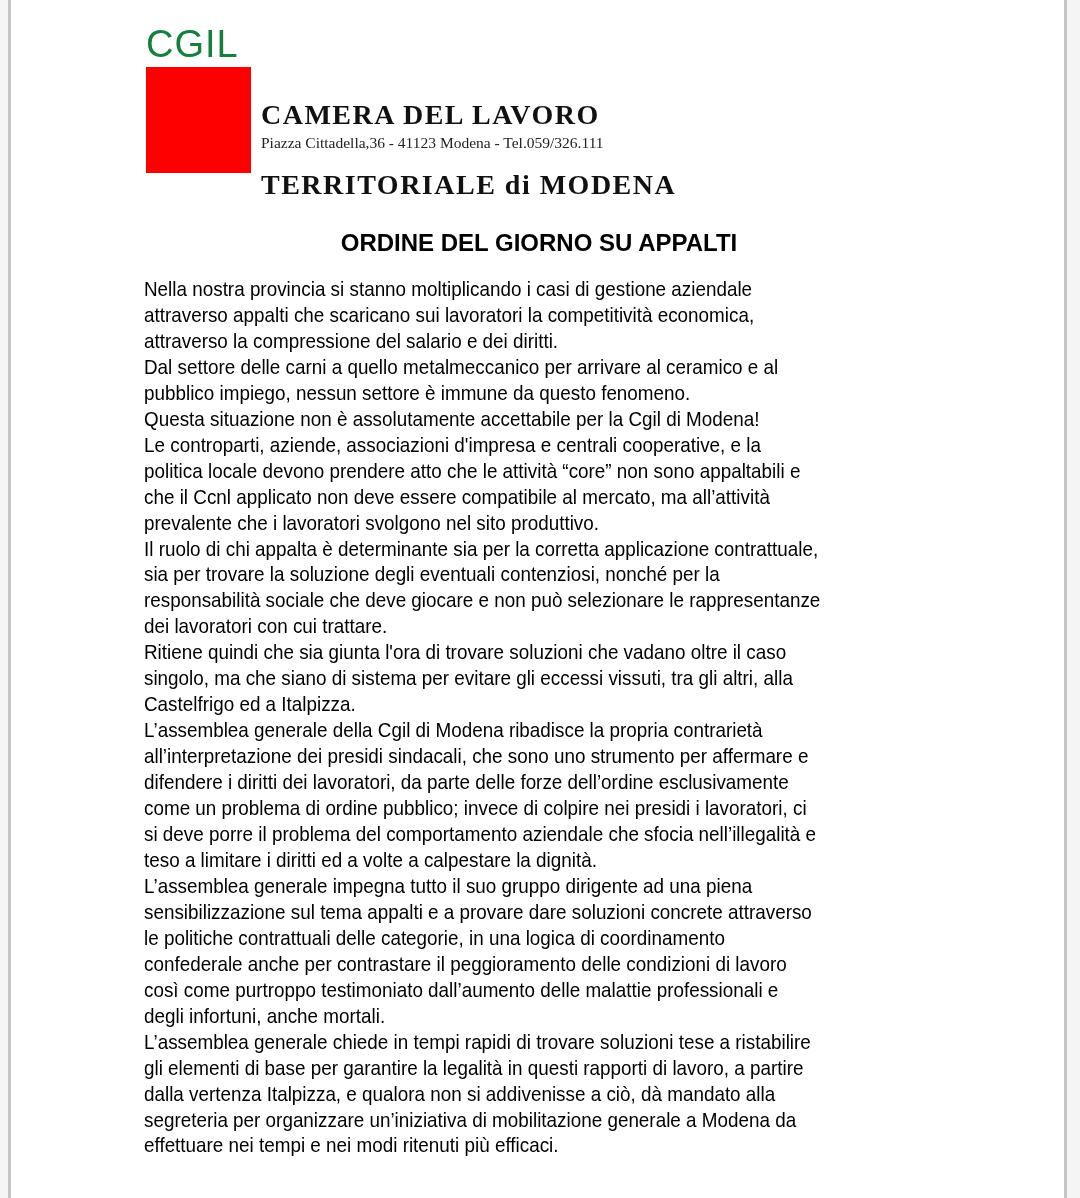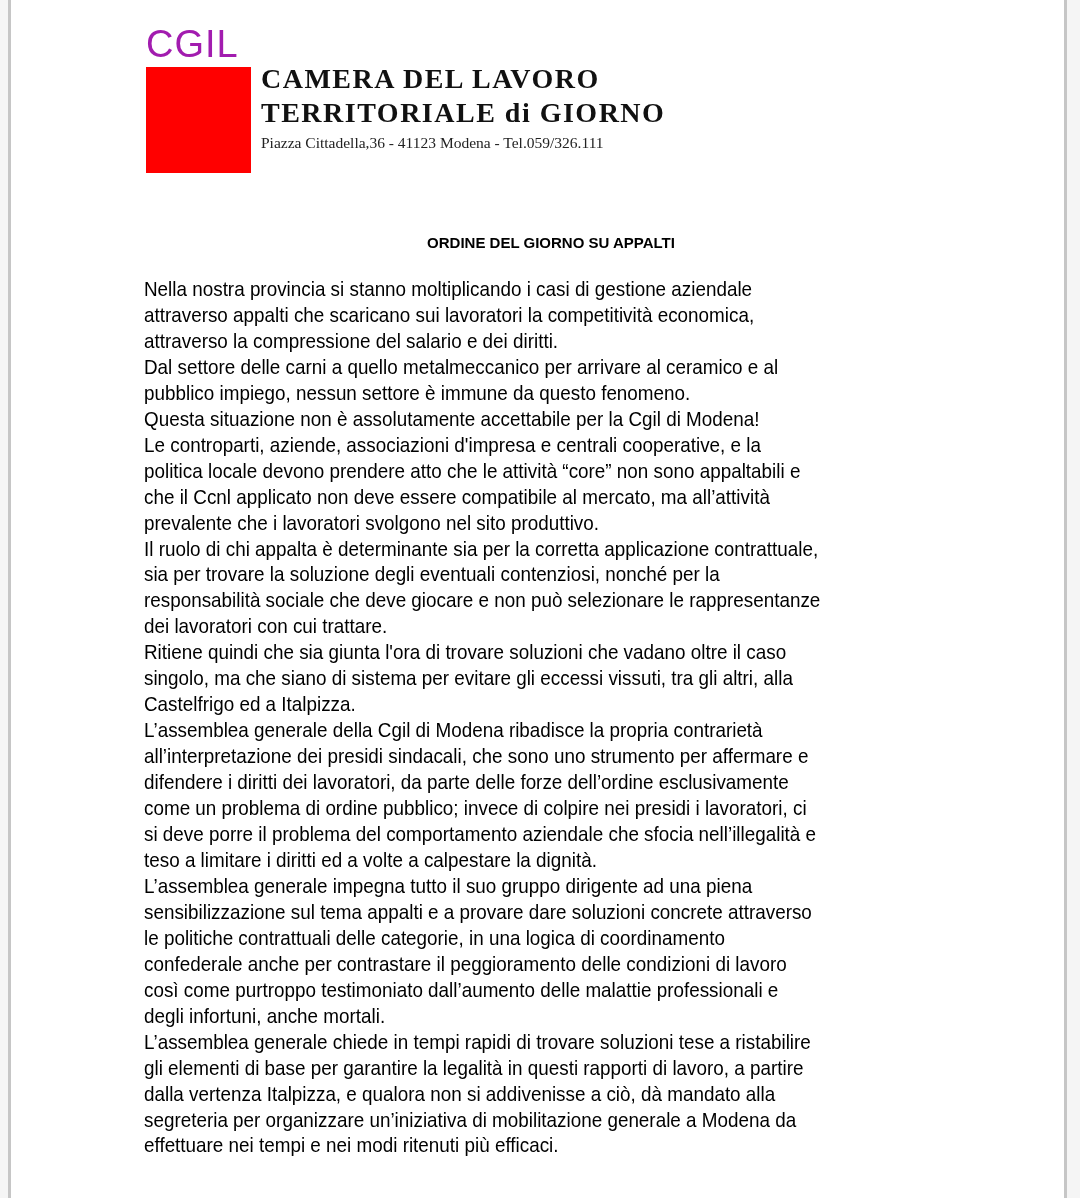--- a/index.html
+++ b/index.html
@@ -11,63 +11,63 @@
     .page {
       position: absolute; left: 8px; top: 0; width: 1059px; height: 1198px;
       background: #ffffff;
       border-left: 3px solid #c6c6c6;
       border-right: 3px solid #c6c6c6;
       box-sizing: border-box;
     }
     .logo-text {
       position: absolute; left: 135px; top: 22px;
       font-family: "Liberation Sans", sans-serif;
-      font-size: 38px; color: #a21caf; letter-spacing: 1px;
+      font-size: 38px; color: #15803d; letter-spacing: 1px;
       line-height: 44px;
     }
     .red-square {
       position: absolute; left: 135px; top: 67px; width: 105px; height: 106px;
       background: #ff0000;
     }
     .org-name {
       position: absolute; left: 250px; top: 62px;
       font-family: "Liberation Serif", serif; font-weight: bold;
       font-size: 28px; line-height: 34px; letter-spacing: 1.5px; color: #111;
     }
-    .org-name div { white-space: nowrap; }
+    .org-name div { white-space: nowrap; margin-top: 36px; }
     .address {
       position: absolute; left: 250px; top: 132px;
       font-family: Liberation Serif, serif;
       font-size: 15.5px; line-height: 21px; color: #222;
     }
     .address div { white-space: nowrap; }
     .doc-title {
-      position: absolute; left: 120px; width: 840px; top: 231px;
+      position: absolute; left: 108px; width: 840px; top: 231px;
       text-align: center;
       font-family: "Liberation Sans", sans-serif; font-weight: bold;
-      font-size: 15px; line-height: 24px; color: #000;
+      font-size: 24px; line-height: 24px; color: #000;
     }
     .body-text {
       position: absolute; left: 133px; top: 277px; width: 830px;
       font-family: "Liberation Sans", sans-serif;
       font-size: 20.3px; line-height: 25.95px; color: #000;
       transform: scaleX(0.93); transform-origin: left top;
     }
     .body-text .line { white-space: nowrap; }
   </style>
 </head>
 <body>
 
 <div class="page">
   <div class="logo-text">CGIL</div>
   <div class="red-square" style="background: rgb(255, 0, 0);"></div>
 
   <div class="org-name">
     <div>CAMERA DEL LAVORO</div>
-    <div>TERRITORIALE di GIORNO</div>
+    <div>TERRITORIALE di MODENA</div>
   </div>
 
   <div class="address">
     <div>Piazza Cittadella,36 - 41123 Modena - Tel.059/326.111</div>
   </div>
 
   <div class="doc-title">ORDINE DEL GIORNO SU APPALTI</div>
 
   <div class="body-text">
     <div class="line">Nella nostra provincia si stanno moltiplicando i casi di gestione aziendale</div>

